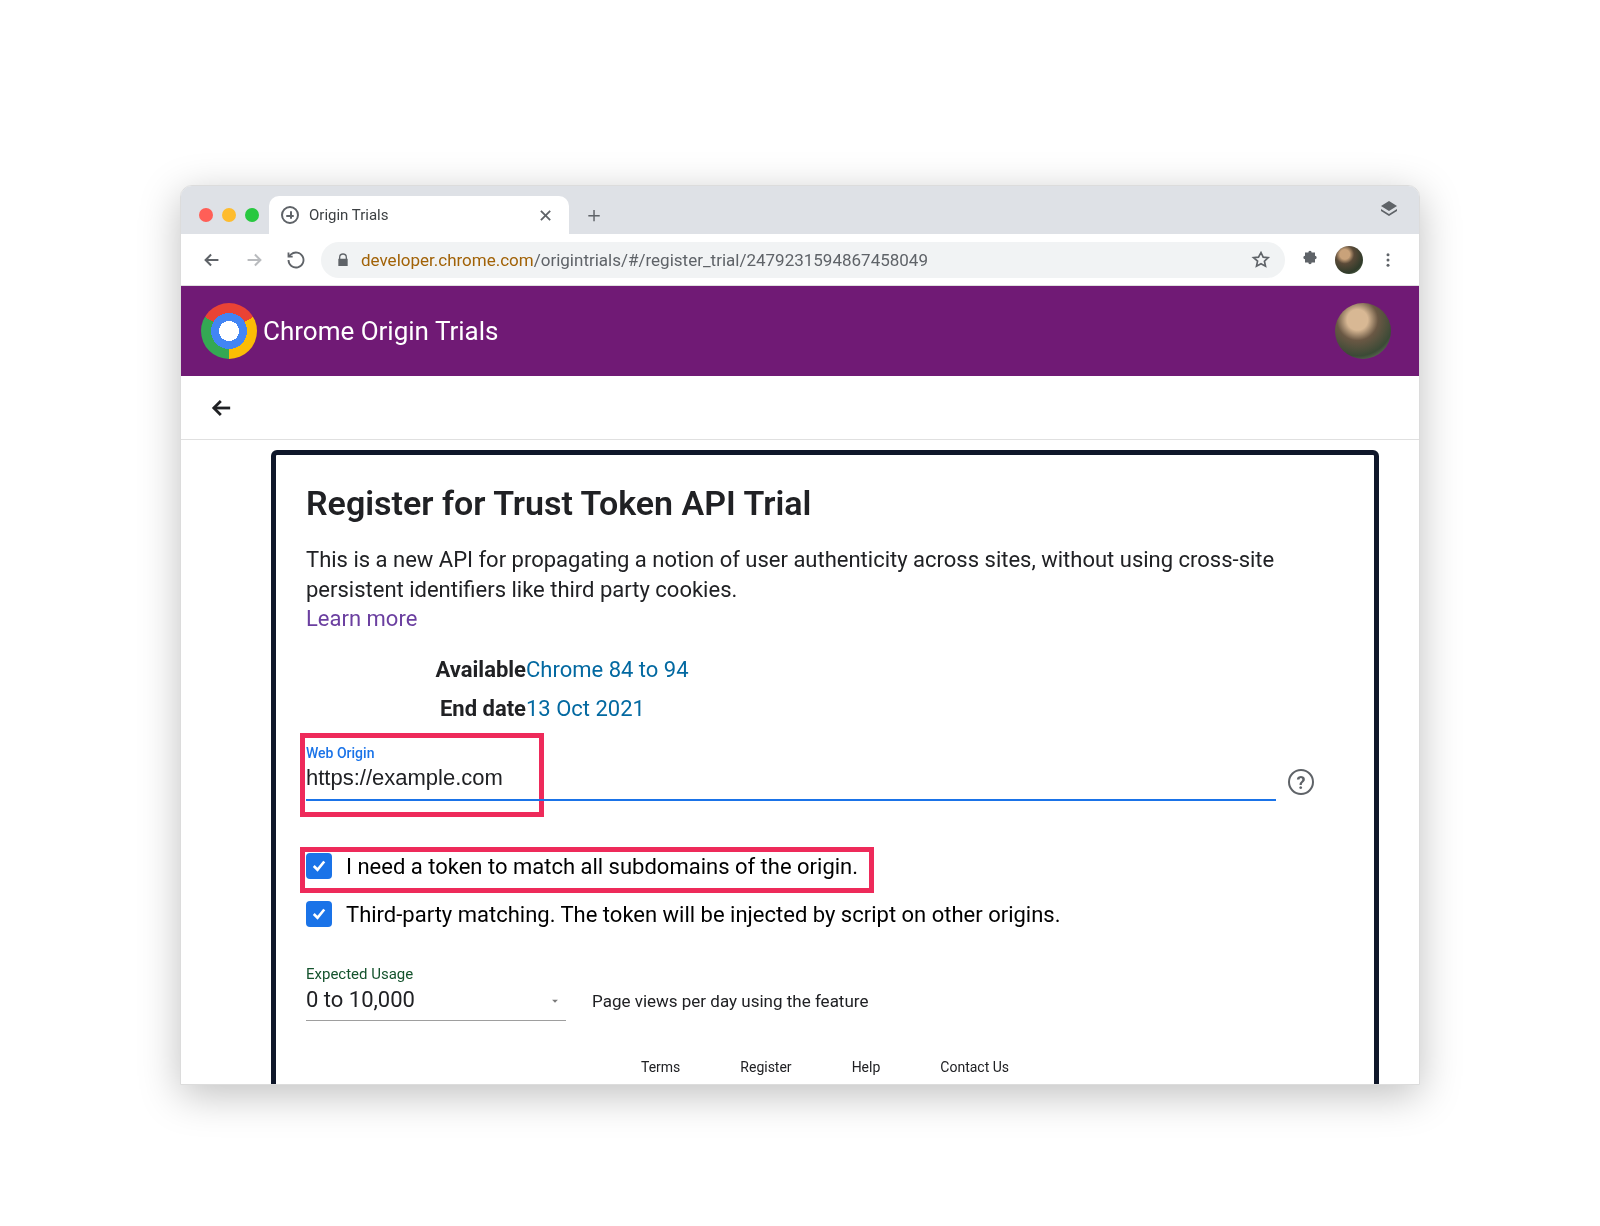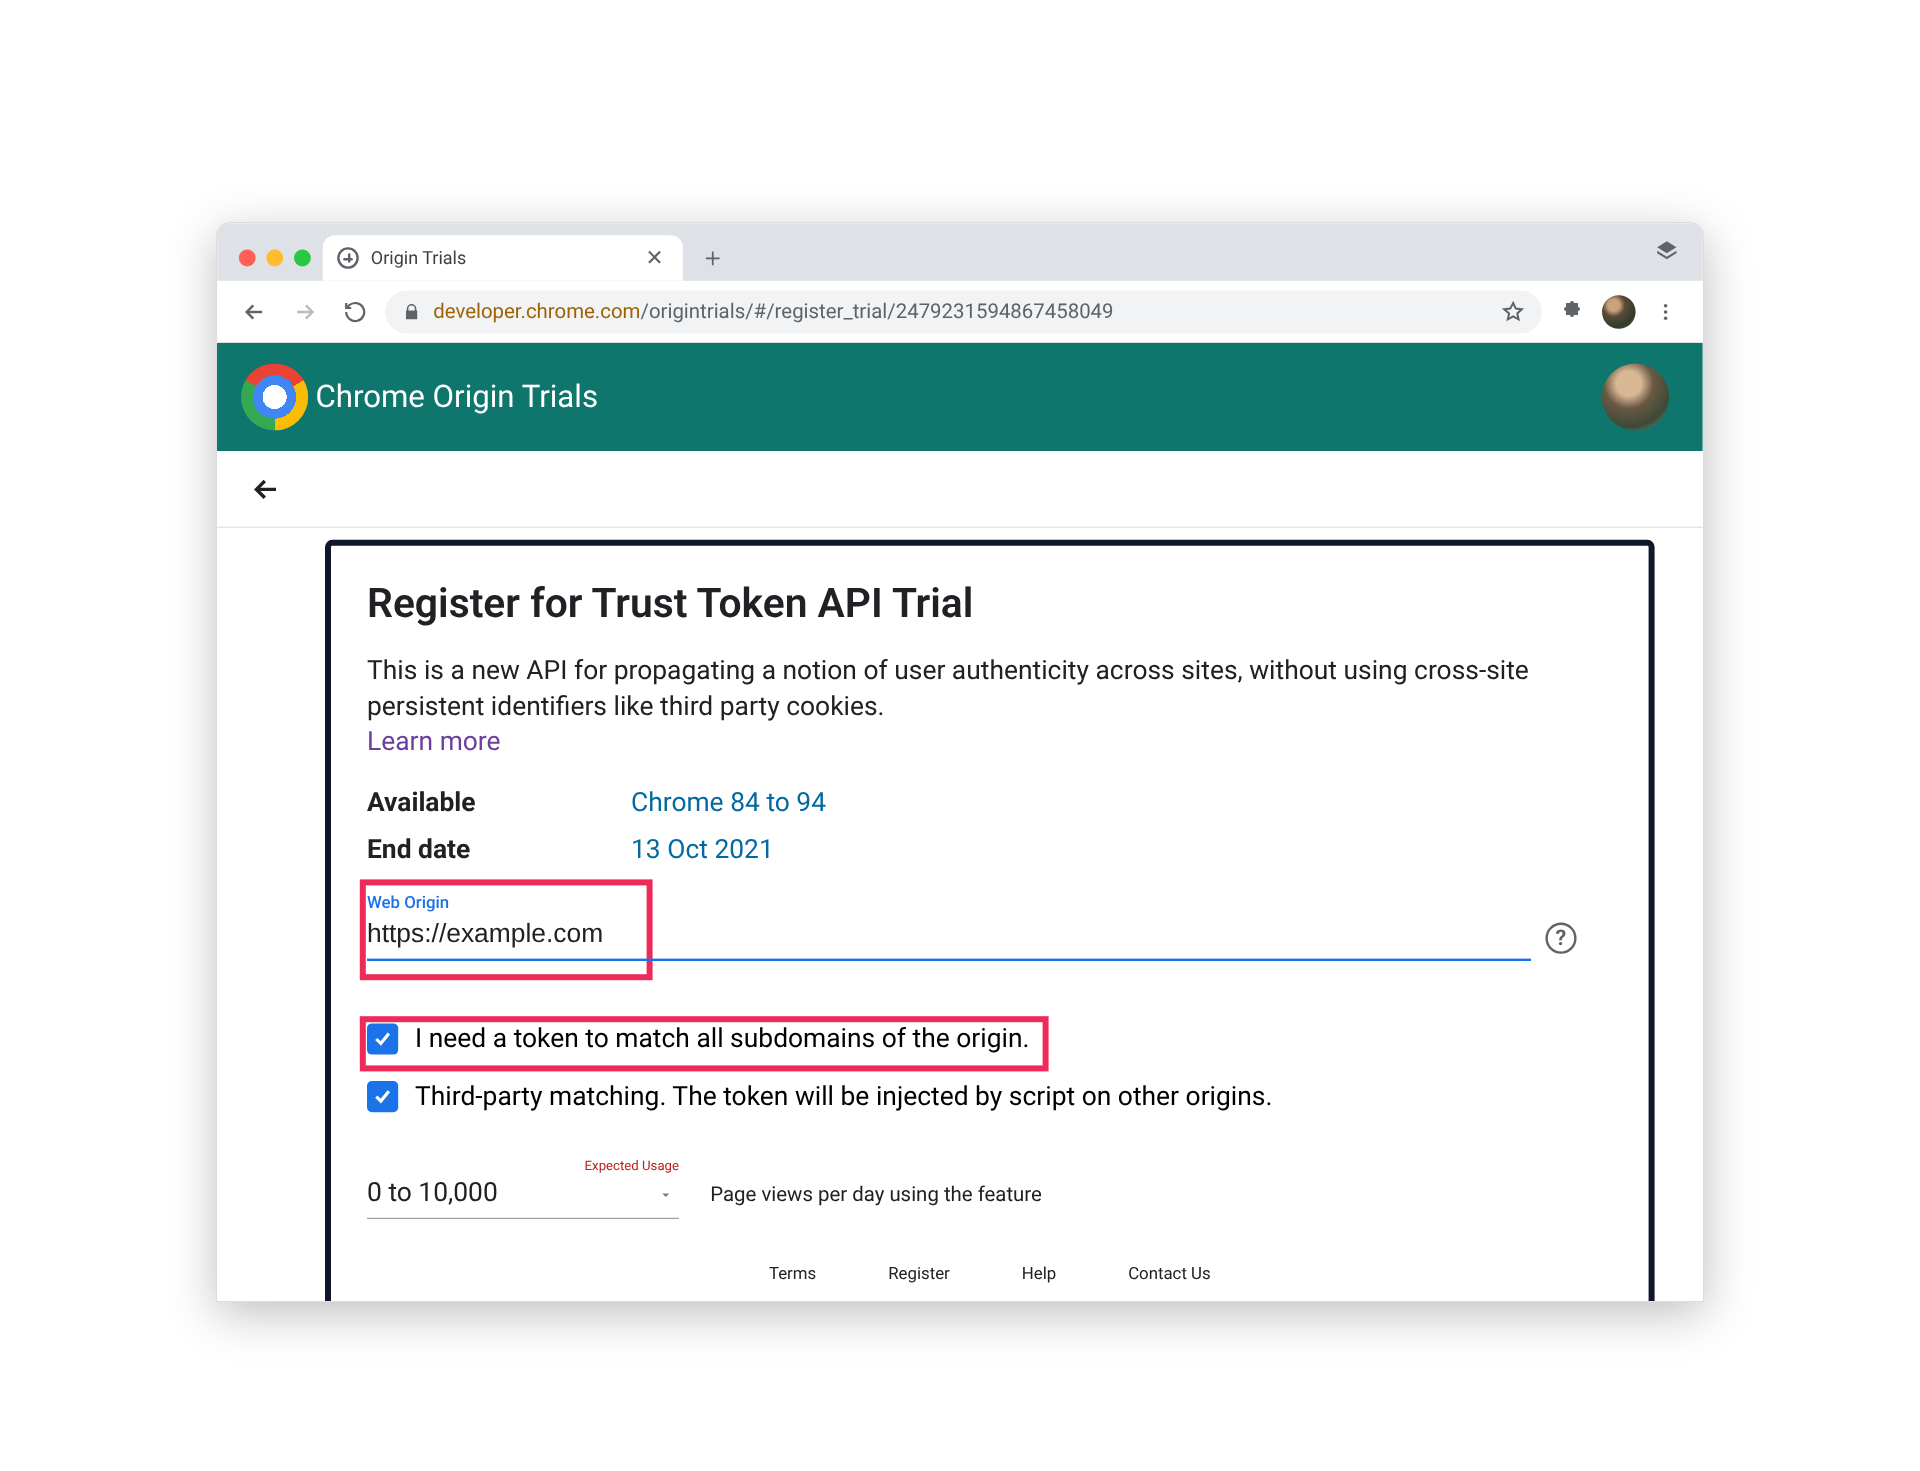--- a/index.html
+++ b/index.html
@@ -73,21 +73,21 @@
 
   .avatar-small {
     width:28px; height:28px; border-radius:50%;
     background: radial-gradient(circle at 35% 30%, #c9a27a 0 18%, #5a4a38 35%, #2f3b2a 70%, #7a8a68 100%);
   }
 
   
   .page { flex:1; overflow:auto; background:#fff; }
 
   .app-header {
-    height:90px; background:#0f766e; color:#fff;
+    height:90px; background:#701a75; color:#fff;
     display:flex; align-items:center; justify-content:space-between;
     padding:0 28px 0 20px;
   }
   .brand { display:flex; align-items:center; gap:6px; font-size:26px; font-weight:400;}
   .chrome-logo {
     width:56px; height:56px; border-radius:50%;
     background:
       radial-gradient(circle at 50% 50%, #fff 0 10px, #4285f4 10px 18px, transparent 18px),
       conic-gradient(from -60deg, #ea4335 0 120deg, #fbbc05 120deg 240deg, #34a853 240deg 360deg);
     position:relative;
@@ -103,21 +103,21 @@
   .card {
     margin: 10px 40px 0 90px;
     border:5px solid #0f172a; border-radius:6px;
     padding: 28px 30px 40px 30px;
     position:relative;
   }
   .card h1 { font-size:34px; font-weight:600; color:#202124; margin-bottom:22px; }
   .card p.desc { font-size:22px; color:#202124; line-height:1.35; }
   .learn-more { color:#6b3fa0; font-size:22px; text-decoration:none; display:inline-block; margin-top:2px;}
 
-  .meta { margin-top:26px; font-size:22px; }
+  .meta { margin-top:26px; font-size:22px;text-align:right; }
   .meta-row { display:flex; margin-bottom:14px; }
   .meta-row .k { width:220px; font-weight:700; color:#202124;}
   .meta-row .v { color:#0369a1; }
 
   .field-wrap { position:relative; margin-top:18px; }
   .highlight-box {
     position:absolute; border:5px solid #ee2a5a; pointer-events:none;
   }
   .hb1 { left:-6px; top:-6px; width:244px; height:84px; }
 
@@ -141,21 +141,21 @@
   .chk {
     width:26px; height:26px; border-radius:4px; background:#1a73e8;
     display:flex; align-items:center; justify-content:center; cursor:pointer;
     flex-shrink:0;
   }
   .chk svg { stroke:#fff; }
   .hb2 { left:-6px; top:-6px; width:574px; height:46px; }
 
   .usage-row { display:flex; align-items:flex-end; gap:26px; margin-top:34px; }
   .select-field { width:260px; border-bottom:1.5px solid #9e9e9e; position:relative; padding-top:4px;}
-  .select-field .sf-label { font-size:11px; color:#b91c1c;text-align:right; }
+  .select-field .sf-label { font-size:15px; color:#14532d; }
   .select-field .sf-value { font-size:22px; color:#202124; padding:4px 0 8px 0; }
   .select-field .caret { position:absolute; right:4px; bottom:12px; color:#7a7a7a; }
   .usage-text { font-size:17px; color:#202124; padding-bottom:10px;}
 
   .footer-links {
     display:flex; gap:60px; justify-content:center;
     font-size:14px; color:#202124; margin:38px 0 0 0;
   }
   .footer-links span { cursor:pointer; }
 

